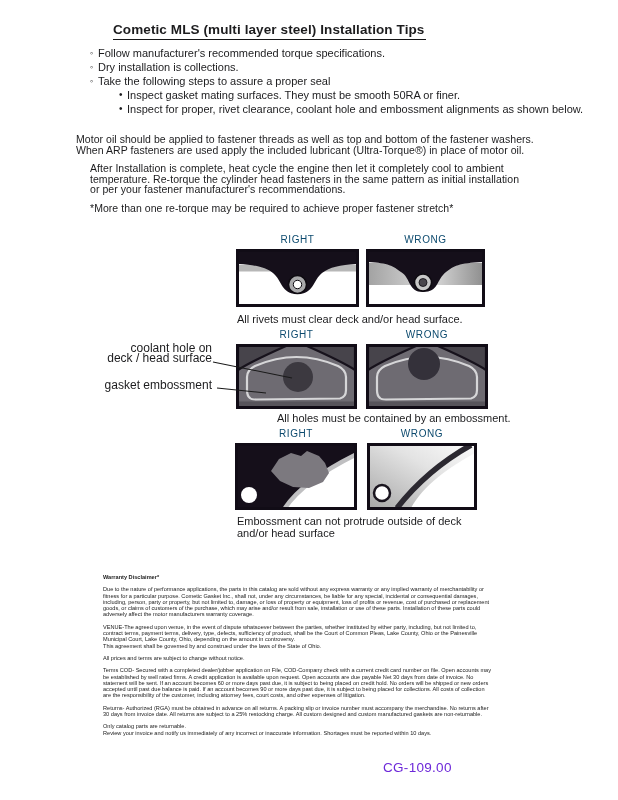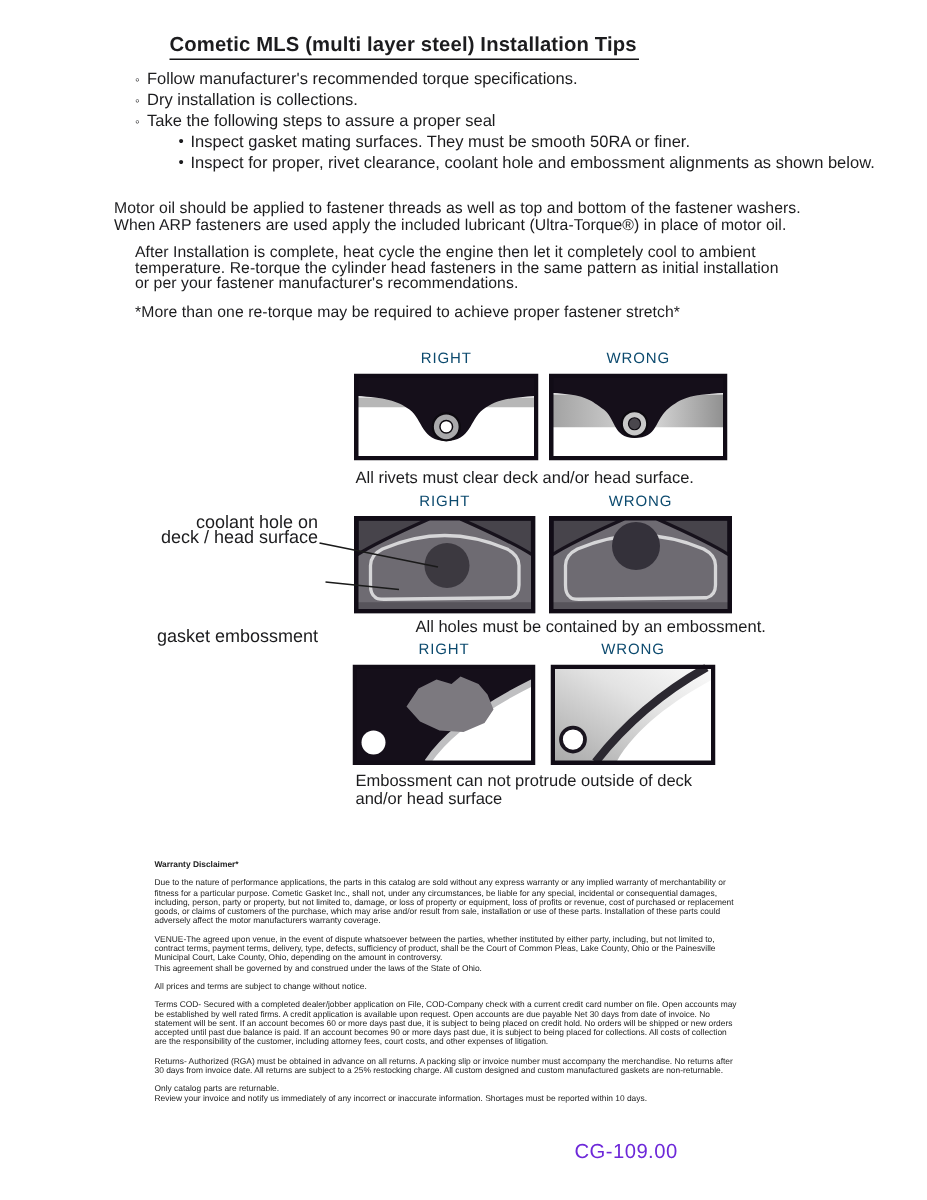--- a/index.html
+++ b/index.html
@@ -18,21 +18,21 @@
   #dp1{left:76px;top:134px;}
   #dp2{left:90px;top:163px;}
   #dp3{left:90px;top:203px;}
   .figcol{position:absolute;}
   .figlabel{text-align:center;font-size:10px;letter-spacing:0.6px;color:#0c4a6e;margin-bottom:4px;}
   .figcol svg{display:block;}
   .caption{position:absolute;font-size:11px;line-height:11.5px;white-space:pre-line;}
   #annot1,#annot2{position:absolute;left:100px;width:112px;text-align:right;
                   font-size:12px;line-height:9.8px;white-space:pre-line;}
   #annot1{top:344px;}
-  #annot2{top:381px;margin-top:39px;}
+  #annot2{top:381px;}
   #leader-overlay{position:absolute;left:100px;top:340px;pointer-events:none;}
   #disclaimer{left:103px;top:574px;width:414px;font-size:5.6px;line-height:6.3px;color:#222;}
   #disclaimer .dhead{font-weight:bold;margin-bottom:6px;}
   #disclaimer .dpara{white-space:pre-line;margin-bottom:6px;}
   #footer-code{left:383px;top:760px;font-size:13.5px;color:#6d28d9;letter-spacing:0.3px;}
 </style>
 </head>
 <body>
 
 <div id="page">

